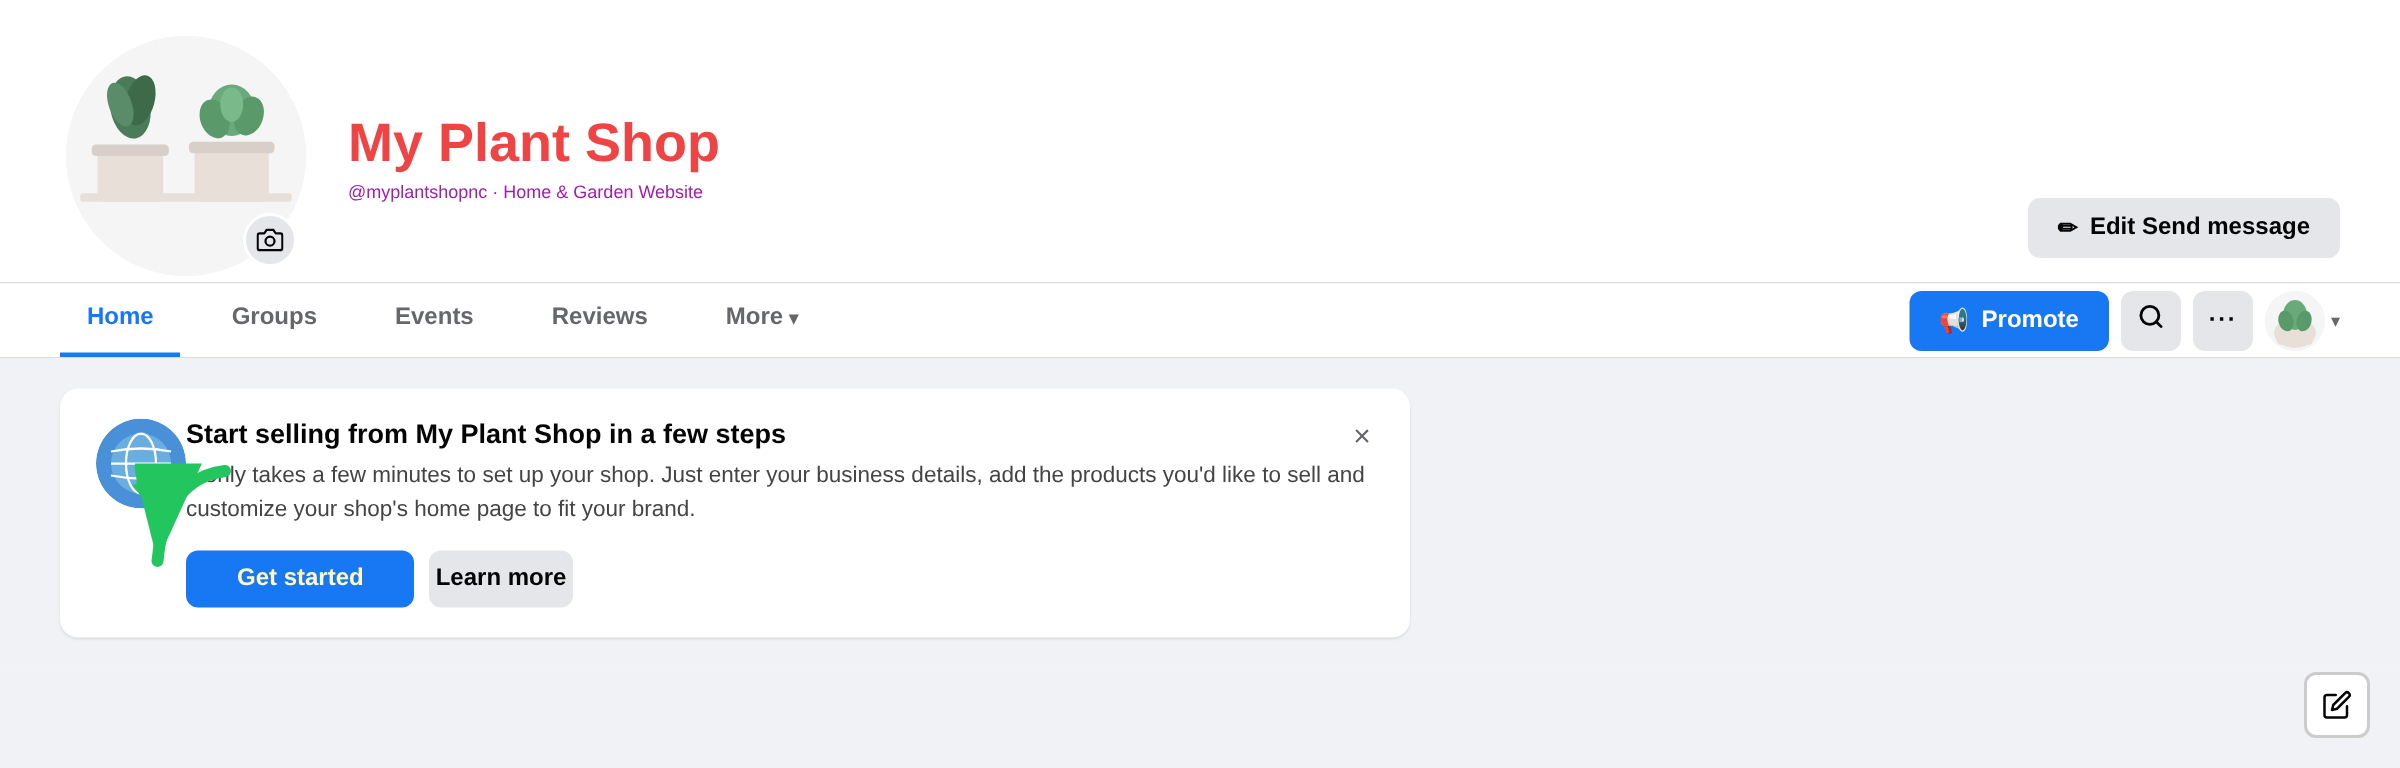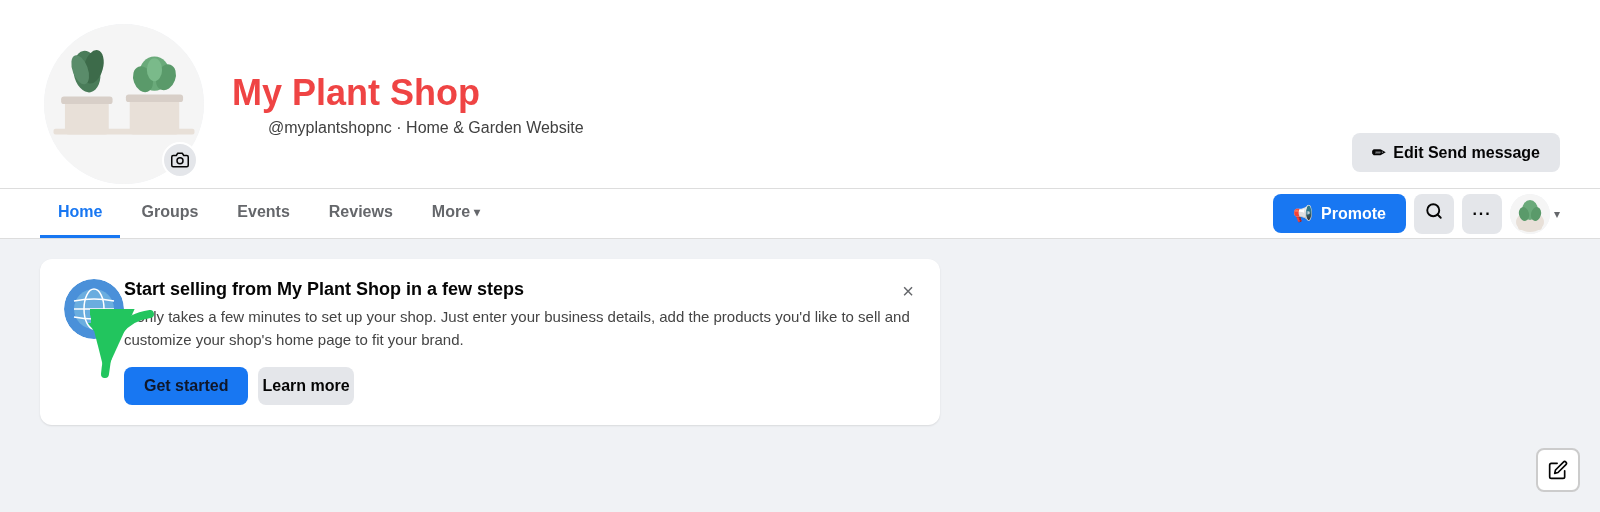--- a/index.html
+++ b/index.html
@@ -71,24 +71,23 @@
     }
 
     .profile-name {
       font-size: 36px;
       font-weight: 700;
       color: #ef4444;
       line-height: 1.2;
     }
 
     .profile-sub {
-      font-size: 16px;
-      color: #404040;
+      font-size: 12px;
+      color: #a21caf;
       margin-top: 4px;
-      margin-left: 36px;
     }
 
     .profile-actions {
       display: flex;
       align-items: center;
       gap: 12px;
       padding-bottom: 16px;
       align-self: flex-end;
       margin-left: auto;
       flex-shrink: 0;
@@ -114,21 +113,21 @@
       border-bottom: 1px solid #ddd;
       padding: 0 40px;
       display: flex;
       align-items: center;
       gap: 4px;
     }
 
     .nav-tabs {
       display: flex;
       align-items: center;
-      gap: 3px;
+      gap: 16px;
       flex: 1;
     }
 
     .nav-tab {
       padding: 14px 18px;
       font-size: 16px;
       font-weight: 600;
       color: #65676b;
       cursor: pointer;
       border-bottom: 3px solid transparent;
@@ -240,24 +239,24 @@
       max-width: 800px;
     }
 
     .sell-buttons {
       display: flex;
       gap: 10px;
     }
 
     .get-started-btn {
       background: #1877f2;
-      color: #0f172a;
-      border: none;
-      border-radius: 8px;
-      padding: 10px 20px;
+      color: #fef9c3;
+      border: none;
+      border-radius: 8px;
+      padding: 10px 34px;
       font-size: 16px;
       font-weight: 600;
       cursor: pointer;
     }
 
     .learn-more-btn {
       background: #e4e6ea;
       color: #050505;
       border: none;
       border-radius: 8px;

